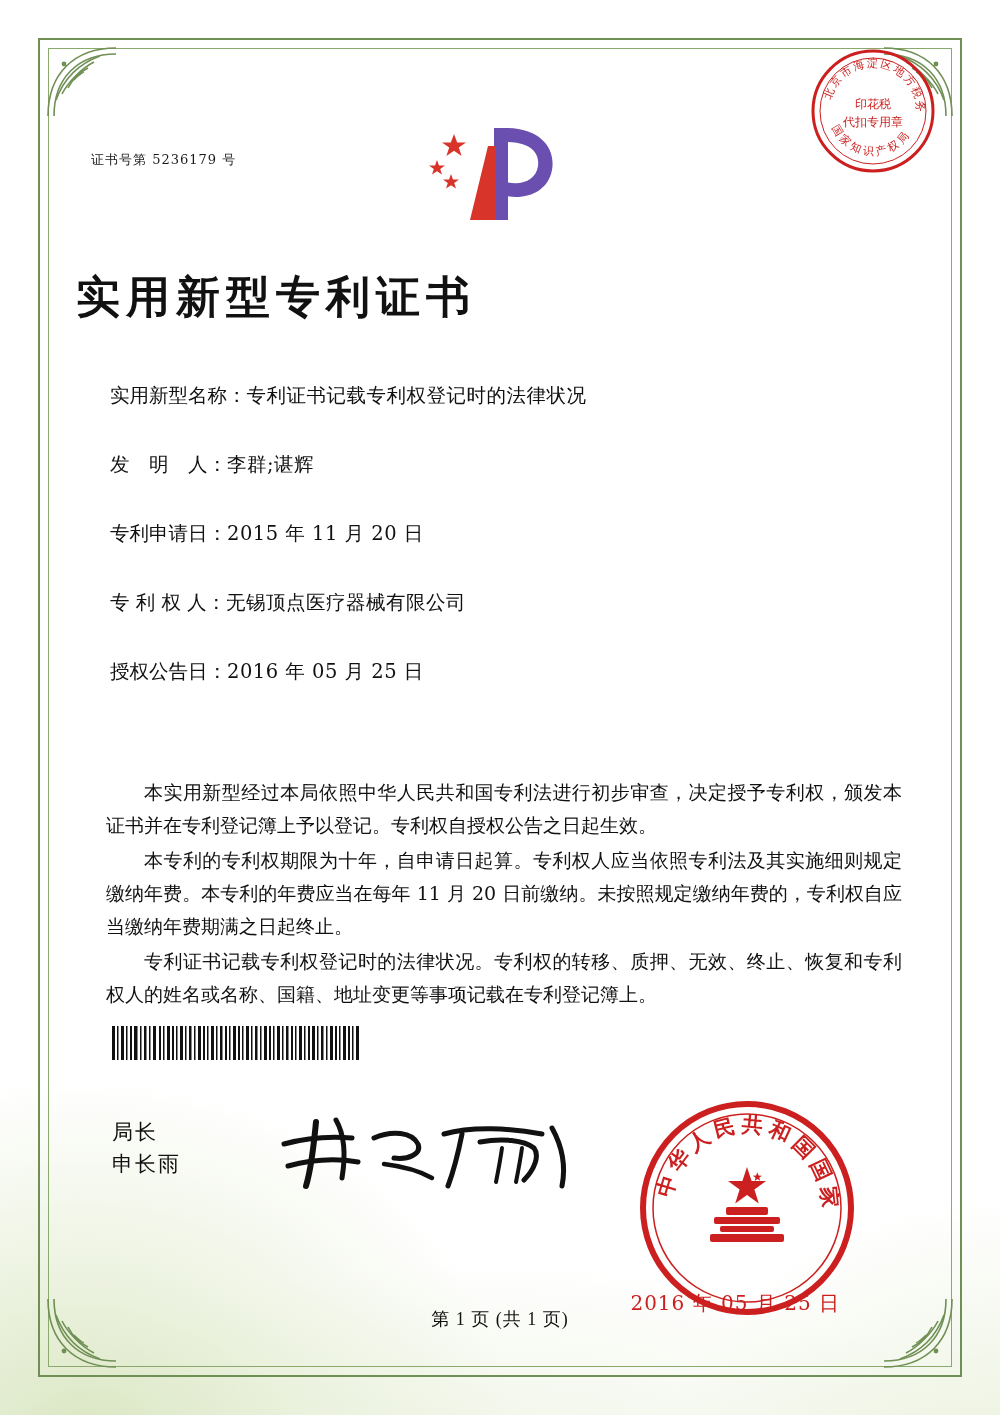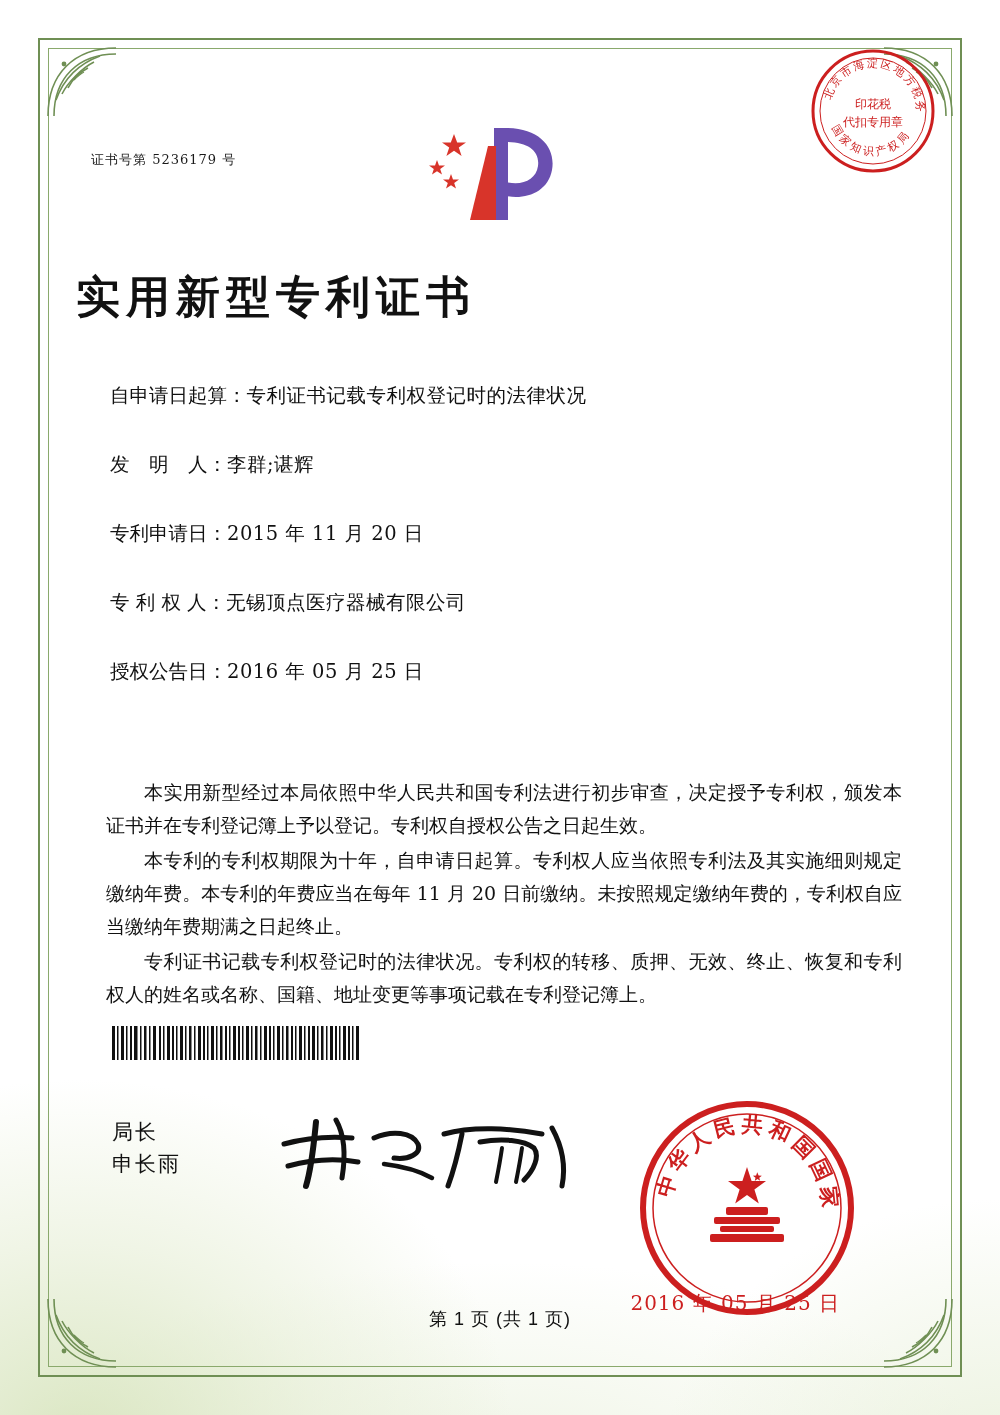--- a/index.html
+++ b/index.html
@@ -153,21 +153,21 @@
     width: 320px;
     height: 90px;
   }
 
   .footer {
     position: absolute;
     left: 0;
     right: 0;
     bottom: 8px;
     text-align: center;
-    font-family: Liberation Sans, sans-serif;
+    font-family: Liberation Serif, serif;
     font-size: 18px;
     color: #111;
     letter-spacing: 1px;
   }
 
   
   .seal-top {
     position: absolute;
     right: 52px;
     top: 36px;
@@ -272,21 +272,21 @@
           <polygon points="27,44 29,49.6 35,49.6 30.2,53 32,58.6 27,55.2 22,58.6 23.8,53 19,49.6 25,49.6"></polygon>
           <polygon points="41,58 43,63.6 49,63.6 44.2,67 46,72.6 41,69.2 36,72.6 37.8,67 33,63.6 39,63.6"></polygon>
         </g>
       </svg>
     </div>
 
     <div class="title">实用新型专利证书</div>
 
     <div class="fields">
       <div class="field">
-        <span class="lbl">自申请日起算：</span><span class="val">专利证书记载专利权登记时的法律状况</span>
+        <span class="lbl">实用新型名称：</span><span class="val">专利证书记载专利权登记时的法律状况</span>
       </div>
       <div class="field">
         <span class="lbl">发　明　人：</span><span class="val">李群;谌辉</span>
       </div>
       <div class="field">
         <span class="lbl">专利申请日：</span><span class="val">2015 年 11 月 20 日</span>
       </div>
       <div class="field">
         <span class="lbl">专 利 权 人：</span><span class="val">无锡顶点医疗器械有限公司</span>
       </div>

